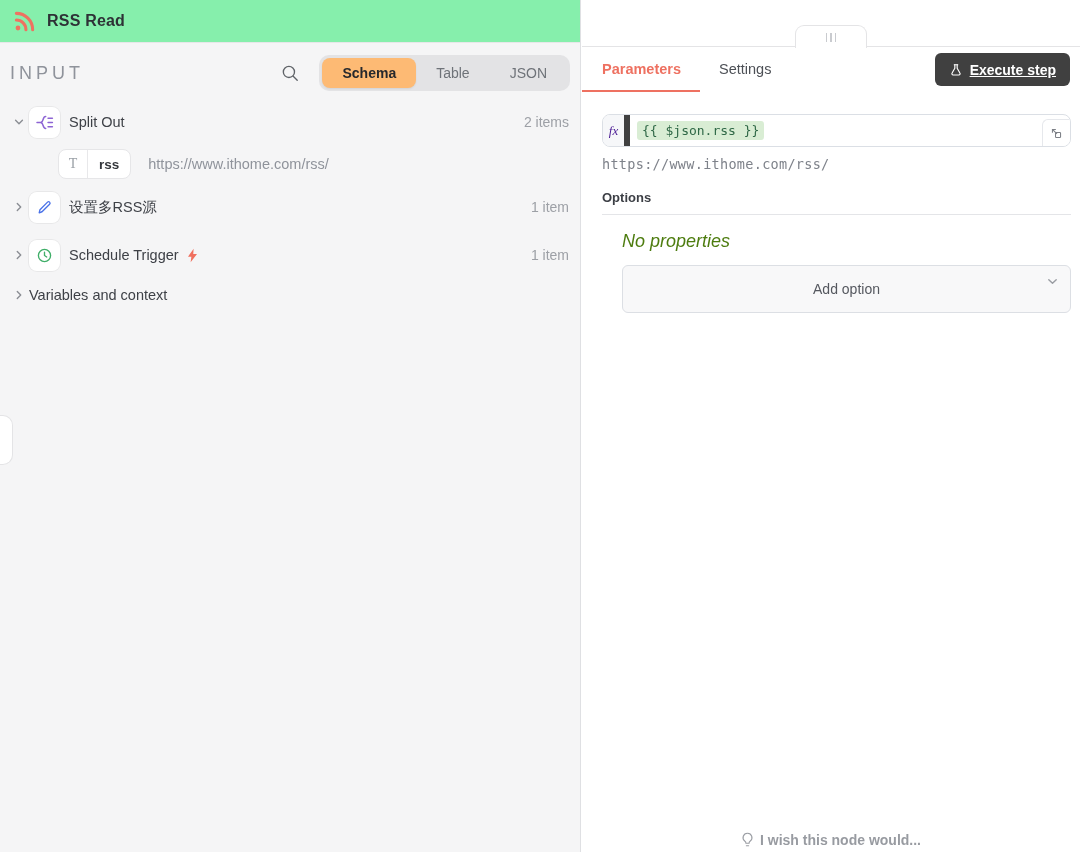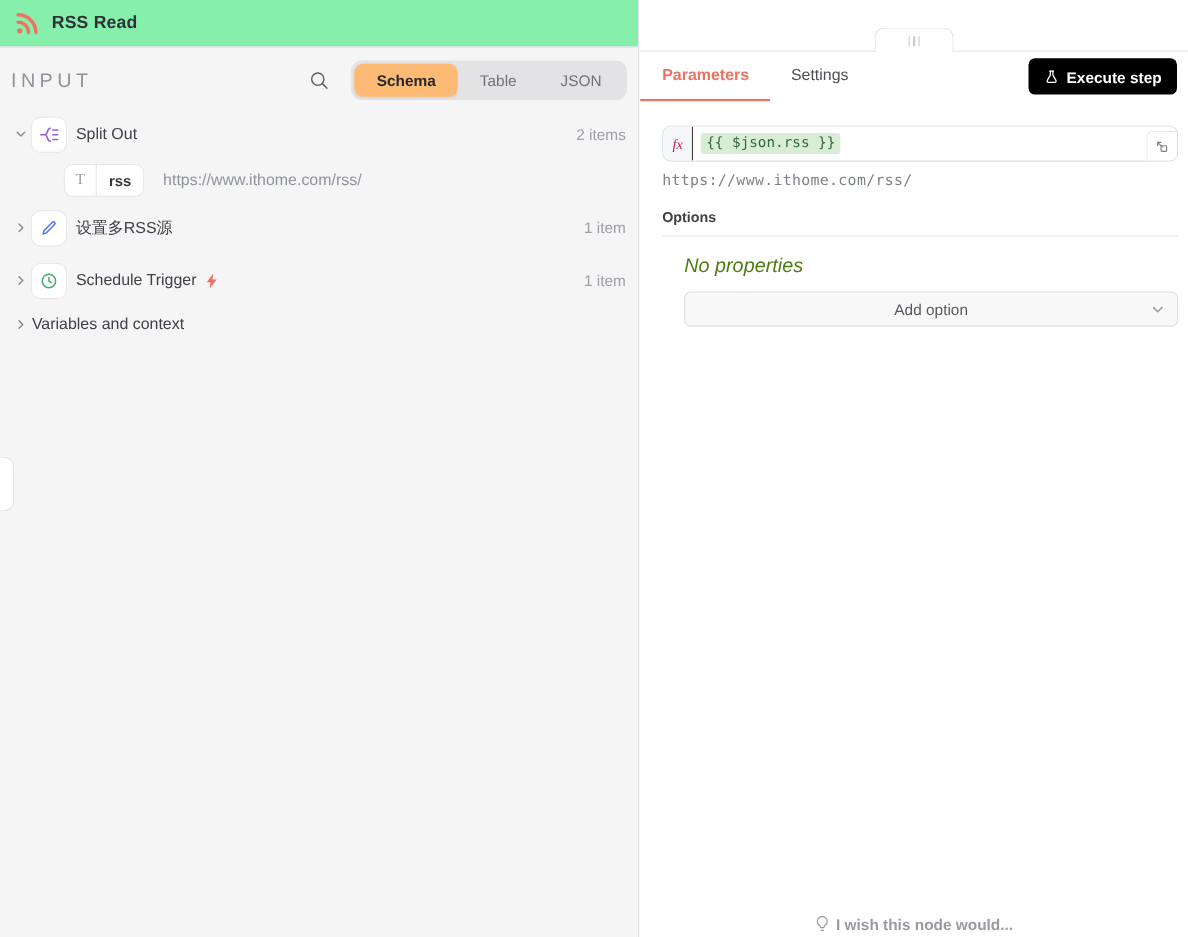--- a/index.html
+++ b/index.html
@@ -44,34 +44,34 @@
   .right-col { position:absolute; left:582px; top:0; width:498px; height:852px; background:#ffffff; }
   .right-topline { position:absolute; top:46px; left:0; right:0; height:1px; background:#e4e4e6; }
   .drag-tab { position:absolute; top:25px; left:50%; transform:translateX(-50%); width:72px; height:23px; background:#ffffff; border:1px solid #e4e4e6; border-bottom:none; border-radius:9px 9px 0 0; z-index:2; display:flex; align-items:center; justify-content:center; gap:3px; cursor:grab; }
   .drag-tab i { display:block; width:1.5px; height:9px; background:#c9cbcf; }
 
   .tabs-row { position:absolute; top:47px; left:0; right:0; height:44px; display:flex; align-items:center; }
   .tab { position:relative; height:44px; display:flex; align-items:center; font-size:14.5px; cursor:pointer; }
   .tab-params { padding:0 19px 0 20px; color:#ee7161; font-weight:700; }
   .tab-params::after { content:""; position:absolute; left:0; right:0; bottom:-1px; height:2px; background:#ee7161; }
   .tab-settings { padding:0 19px; color:#4d5056; font-weight:500; }
-  .exec-btn { position:absolute; right:10px; top:6px; height:33px; display:flex; align-items:center; gap:7px; background:#000000; color:#ffffff; font-size:14px; font-weight:600; border:none; border-radius:6px; padding:0 14px; cursor:pointer; }
+  .exec-btn { position:absolute; right:10px; top:6px; height:33px; display:flex; align-items:center; gap:7px; background:#404040; color:#ffffff; font-size:14px; font-weight:600; border:none; border-radius:6px; padding:0 14px; cursor:pointer;text-decoration:underline; }
 
   .param-content { position:absolute; top:92px; left:0; right:0; padding:22px 9px 0 20px; }
   .field-label { font-size:13.5px; font-weight:600; color:#52555b; margin-bottom:9px; }
   .expr-input { position:relative; display:flex; align-items:center; height:33px; border:1px solid #dbdfe5; border-radius:8px; background:#ffffff; overflow:hidden; }
-  .fx-box { width:27px; align-self:stretch; background:#f6f7f9; border-right:1px solid #404040; display:flex; align-items:center; justify-content:center; font-family:"Liberation Serif","DejaVu Serif",serif; font-style:italic; font-size:13px; color:#be185d; flex-shrink:0; }
+  .fx-box { width:27px; align-self:stretch; background:#f6f7f9; border-right:6px solid #404040; display:flex; align-items:center; justify-content:center; font-family:"Liberation Serif","DejaVu Serif",serif; font-style:italic; font-size:13px; color:#4c1d95; flex-shrink:0; }
   .expr-chip { margin-left:7px; background:#d9edd4; color:#2f6846; font-family:"DejaVu Sans Mono","Liberation Mono",monospace; font-size:13px; padding:2px 5px; border-radius:3px; white-space:nowrap; }
   .expand-btn { position:absolute; right:0; bottom:0; width:28px; height:27px; background:#ffffff; border-left:1px solid #e6e8ec; border-top:1px solid #e6e8ec; border-radius:6px 0 0 0; display:flex; align-items:center; justify-content:center; cursor:pointer; }
   .expr-result { margin-top:9px; font-family:"DejaVu Sans Mono","Liberation Mono",monospace; font-size:13.5px; color:#7e828a; letter-spacing:.3px; }
 
   .options-section { margin-top:18px; }
   .options-heading { font-size:13px; font-weight:700; color:#3c3f45; padding-bottom:9px; border-bottom:1px solid #e4e5e8; }
   .options-empty { margin:16px 0 0 20px; font-size:18px; color:#4d7c0f;font-style:italic; }
-  .add-option { position:relative; margin:13px 0 0 20px; height:32px; background:#f8f8f9; border:1px solid #dcdfe4; border-radius:6px; display:flex; align-items:center; justify-content:center; font-size:14px; color:#55585f; cursor:pointer; }
+  .add-option { position:relative; margin:13px 0 0 20px; height:48px; background:#f8f8f9; border:1px solid #dcdfe4; border-radius:6px; display:flex; align-items:center; justify-content:center; font-size:14px; color:#55585f; cursor:pointer; }
   .add-option .dd-chev { position:absolute; right:11px; top:9px; }
 
   .panel-footer { position:absolute; left:0; right:0; bottom:1px; height:22px; display:flex; align-items:center; justify-content:center; gap:6px; font-size:14px; color:#989ba1; cursor:pointer; }
 </style>
 </head>
 <body>
 
 <div class="app">
 
   <div class="left-col">

